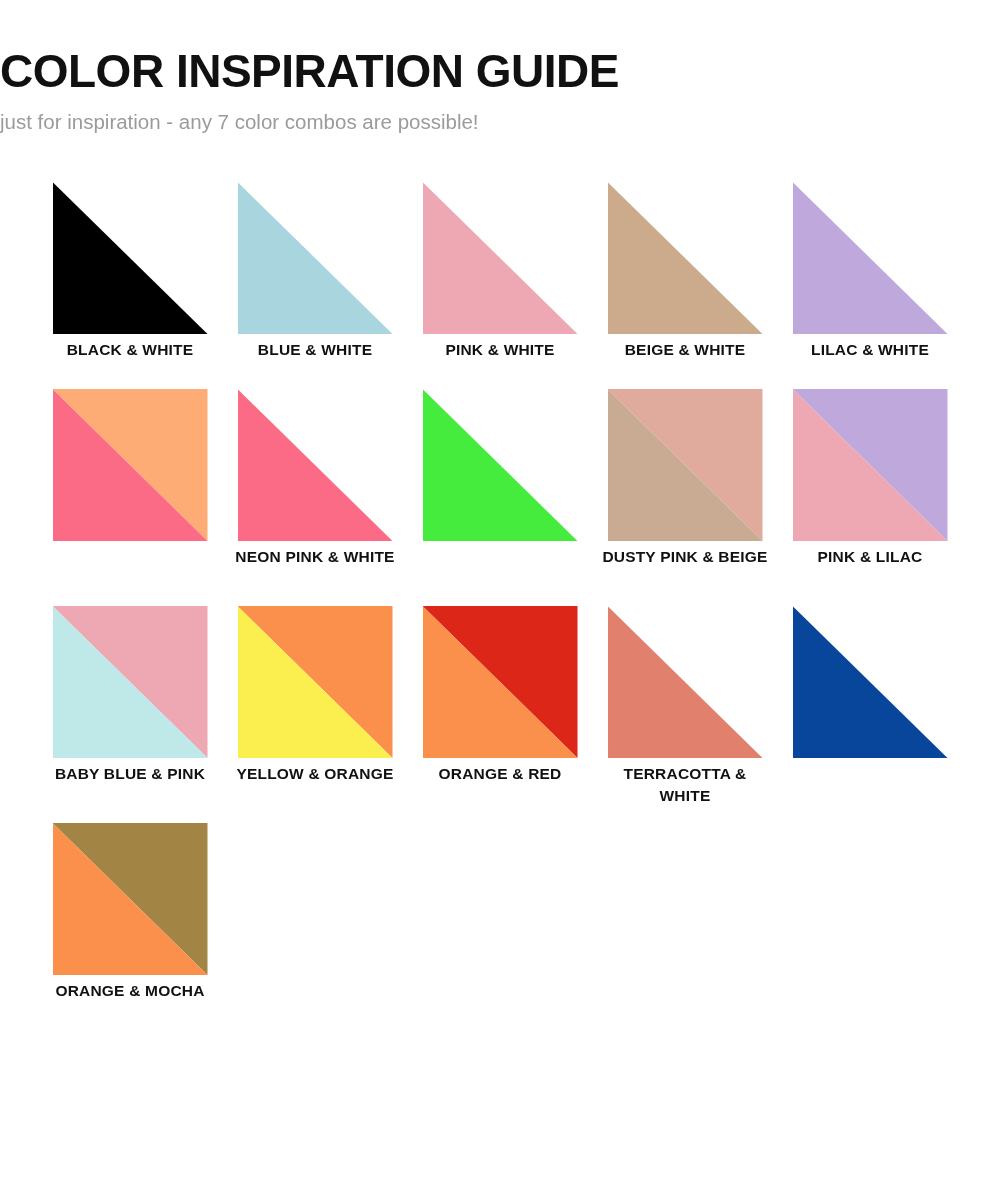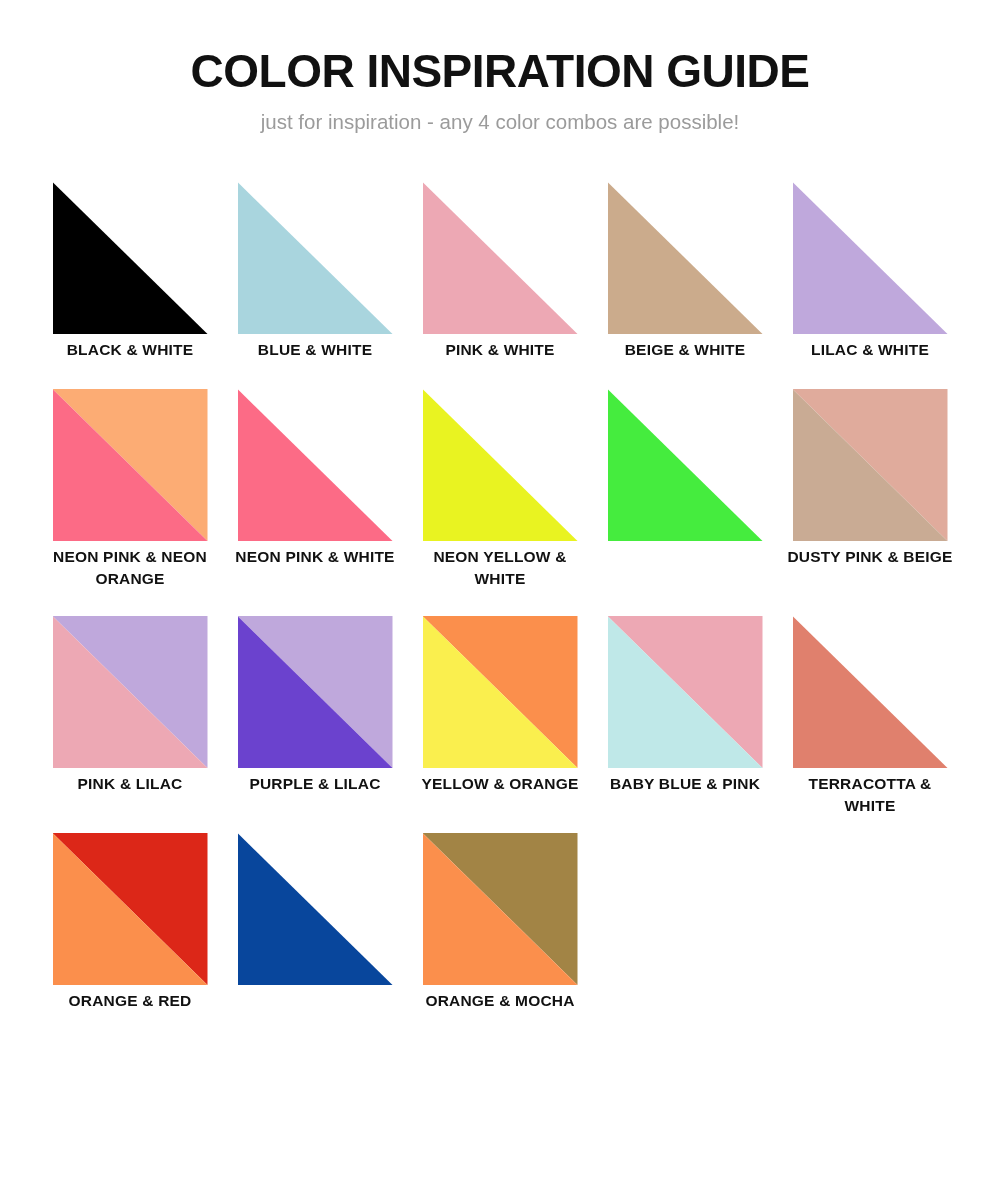--- a/index.html
+++ b/index.html
@@ -19,21 +19,21 @@
   .page {
     width: 1000px;
     height: 1200px;
     position: relative;
     background: #ffffff;
   }
 
   
   .header {
     padding-top: 46px;
-    text-align: center;
+    text-align: left;
   }
   .title {
     font-family: "Liberation Sans", sans-serif;
     font-size: 46px;
     font-weight: 700;
     letter-spacing: -0.5px;
     color: #111111;
     margin: 0;
     line-height: 1.12;
     text-transform: uppercase;
@@ -117,21 +117,21 @@
   .r3 { margin-bottom: 38px; }
   .r4 { margin-bottom: 0; }
 </style>
 </head>
 <body>
 
 <div class="page">
 
   <div class="header">
     <h1 class="title">COLOR INSPIRATION GUIDE</h1>
-    <p class="subtitle">just for inspiration - any 4 color combos are possible!</p>
+    <p class="subtitle">just for inspiration - any 7 color combos are possible!</p>
   </div>
 
   <div class="grid" id="swatch-grid">
       <div class="cell r1 row-1">
         <div class="swatch-wrap">
           <div class="swatch">
             <div class="tri-upper" style="background: rgb(255, 255, 255);"></div>
             <div class="tri-lower" style="background: rgb(0, 0, 0);"></div>
           </div>
         </div>
@@ -173,39 +173,29 @@
         </div>
         <div class="label">LILAC &amp; WHITE</div>
       </div>
       <div class="cell r2 row-2">
         <div class="swatch-wrap">
           <div class="swatch">
             <div class="tri-upper" style="background: rgb(252, 172, 116);"></div>
             <div class="tri-lower" style="background: rgb(252, 107, 134);"></div>
           </div>
         </div>
-        <div class="label">NEON PINK &amp; NEON ORANGE</div>
       </div>
       <div class="cell r2 row-2">
         <div class="swatch-wrap">
           <div class="swatch">
             <div class="tri-upper" style="background: rgb(255, 255, 255);"></div>
             <div class="tri-lower" style="background: rgb(252, 107, 134);"></div>
           </div>
         </div>
         <div class="label">NEON PINK &amp; WHITE</div>
-      </div>
-      <div class="cell r2 row-2">
-        <div class="swatch-wrap">
-          <div class="swatch">
-            <div class="tri-upper" style="background: rgb(255, 255, 255);"></div>
-            <div class="tri-lower" style="background: rgb(233, 243, 33);"></div>
-          </div>
-        </div>
-        <div class="label">NEON YELLOW &amp; WHITE</div>
       </div>
       <div class="cell r2 row-2">
         <div class="swatch-wrap">
           <div class="swatch">
             <div class="tri-upper" style="background: rgb(255, 255, 255);"></div>
             <div class="tri-lower" style="background: rgb(69, 236, 62);"></div>
           </div>
         </div>
       </div>
       <div class="cell r2 row-2">
@@ -222,66 +212,57 @@
           <div class="swatch">
             <div class="tri-upper" style="background: rgb(191, 168, 220);"></div>
             <div class="tri-lower" style="background: rgb(237, 168, 180);"></div>
           </div>
         </div>
         <div class="label">PINK &amp; LILAC</div>
       </div>
       <div class="cell r3 row-3">
         <div class="swatch-wrap">
           <div class="swatch">
-            <div class="tri-upper" style="background: rgb(191, 168, 220);"></div>
-            <div class="tri-lower" style="background: rgb(107, 66, 206);"></div>
-          </div>
-        </div>
-        <div class="label">PURPLE &amp; LILAC</div>
+            <div class="tri-upper" style="background: rgb(237, 168, 180);"></div>
+            <div class="tri-lower" style="background: rgb(191, 232, 232);"></div>
+          </div>
+        </div>
+        <div class="label">BABY BLUE &amp; PINK</div>
       </div>
       <div class="cell r3 row-3">
         <div class="swatch-wrap">
           <div class="swatch">
             <div class="tri-upper" style="background: rgb(251, 143, 76);"></div>
             <div class="tri-lower" style="background: rgb(250, 239, 78);"></div>
           </div>
         </div>
         <div class="label">YELLOW &amp; ORANGE</div>
       </div>
-      <div class="cell r3 row-3">
-        <div class="swatch-wrap">
-          <div class="swatch">
-            <div class="tri-upper" style="background: rgb(237, 168, 180);"></div>
-            <div class="tri-lower" style="background: rgb(191, 232, 232);"></div>
-          </div>
-        </div>
-        <div class="label">BABY BLUE &amp; PINK</div>
-      </div>
-      <div class="cell r4 row-4">
-        <div class="swatch-wrap">
-          <div class="swatch">
-            <div class="tri-upper" style="background: rgb(255, 255, 255);"></div>
-            <div class="tri-lower" style="background: rgb(224, 128, 109);"></div>
-          </div>
-        </div>
-        <div class="label">TERRACOTTA &amp; WHITE</div>
-      </div>
       <div class="cell r4 row-4">
         <div class="swatch-wrap">
           <div class="swatch">
             <div class="tri-upper" style="background: rgb(220, 39, 24);"></div>
             <div class="tri-lower" style="background: rgb(251, 143, 76);"></div>
           </div>
         </div>
         <div class="label">ORANGE &amp; RED</div>
       </div>
       <div class="cell r4 row-4">
         <div class="swatch-wrap">
           <div class="swatch">
             <div class="tri-upper" style="background: rgb(255, 255, 255);"></div>
+            <div class="tri-lower" style="background: rgb(224, 128, 109);"></div>
+          </div>
+        </div>
+        <div class="label">TERRACOTTA &amp; WHITE</div>
+      </div>
+      <div class="cell r4 row-4">
+        <div class="swatch-wrap">
+          <div class="swatch">
+            <div class="tri-upper" style="background: rgb(255, 255, 255);"></div>
             <div class="tri-lower" style="background: rgb(8, 70, 156);"></div>
           </div>
         </div>
       </div>
       <div class="cell r4 row-4">
         <div class="swatch-wrap">
           <div class="swatch">
             <div class="tri-upper" style="background: rgb(162, 132, 69);"></div>
             <div class="tri-lower" style="background: rgb(251, 143, 76);"></div>
           </div>

